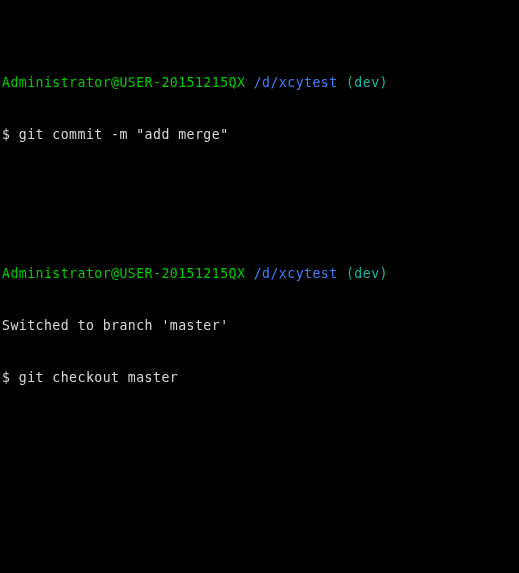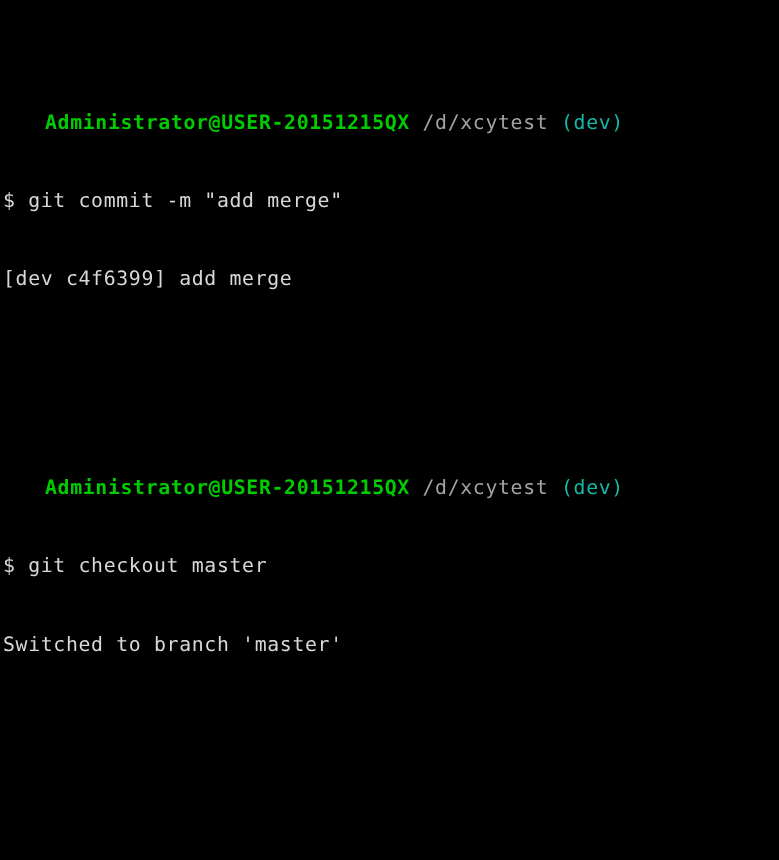--- a/index.html
+++ b/index.html
@@ -24,40 +24,39 @@
     letter-spacing: 0.45px;
     white-space: pre;
     color: #cccccc;
   }
   .line {
     height: 17.4px;
     white-space: pre;
   }
   .blank { height: 17.4px; }
   
-  .c-user   { color: #00cc00; font-weight: bold; margin-left: 28px; }
-  .c-path   { color: #a3a3a3; }
+  .c-user   { color: #00cc00; font-weight: normal; }
+  .c-path   { color: #3b82f6; }
   .c-branch { color: #14b8a6; }
   .c-white  { color: #d8d8d8; }
 </style>
 </head>
 <body>
 
 <div id="terminal">
 
   
   <div class="line"><span class="c-user">Administrator@USER-20151215QX</span> <span class="c-path">/d/xcytest</span> <span class="c-branch">(dev)</span></div>
   <div class="line"><span class="c-white">$</span> <span class="c-white">git commit -m "add merge"</span></div>
-  <div class="line c-white">[dev c4f6399] add merge</div>
   <div class="blank"></div>
 
   
   <div class="line"><span class="c-user">Administrator@USER-20151215QX</span> <span class="c-path">/d/xcytest</span> <span class="c-branch">(dev)</span></div>
+  <div class="line c-white">Switched to branch 'master'</div>
   <div class="line"><span class="c-white">$</span> <span class="c-white">git checkout master</span></div>
-  <div class="line c-white">Switched to branch 'master'</div>
   
   
 
   
   
   
   
   
   
   

